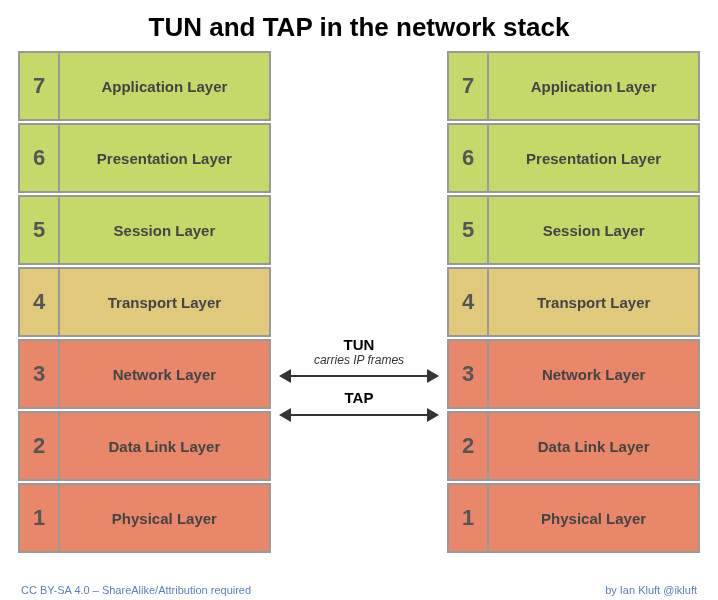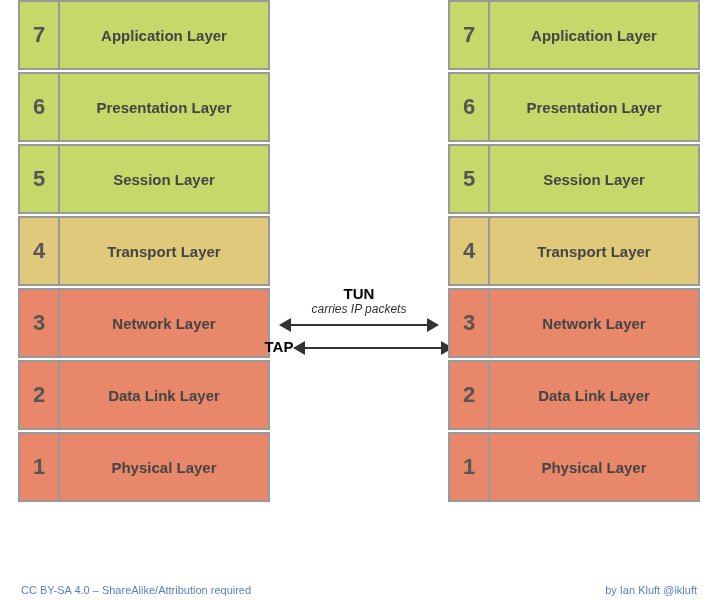--- a/index.html
+++ b/index.html
@@ -139,27 +139,29 @@
       padding-top: 285px;
     }
     .tun-block {
       display: flex;
       flex-direction: column;
       align-items: center;
       margin-bottom: 6px;
     }
     .tap-block {
       display: flex;
+      flex-direction: column;
       align-items: center;
     }
   </style>
 </head>
 <body>
 
 <div class="page">
+  <h1>TUN and TAP in the network stack</h1>
 
   <div class="stacks-wrapper">
 
     <div class="stack" id="left-stack">
         <div class="layer-row layer-app">
       <div class="layer-num">7</div>
       <div class="layer-name">Application Layer</div>
     </div>
         <div class="layer-row layer-pres">
       <div class="layer-num">6</div>
@@ -183,21 +185,21 @@
     </div>
         <div class="layer-row layer-phys">
       <div class="layer-num">1</div>
       <div class="layer-name">Physical Layer</div>
     </div>
       </div>
 
     <div class="middle-col">
       <div class="tun-block">
         <span class="arrow-label">TUN</span>
-        <span class="arrow-sub">carries IP packets</span>
+        <span class="arrow-sub">carries IP frames</span>
         <div class="arrow-line">
           <div class="arrow-head-left"></div>
           <div class="arrow-shaft"></div>
           <div class="arrow-head-right"></div>
         </div>
       </div>
       <div class="tap-block">
         <span class="arrow-label">TAP</span>
         <div class="arrow-line">
           <div class="arrow-head-left"></div>

